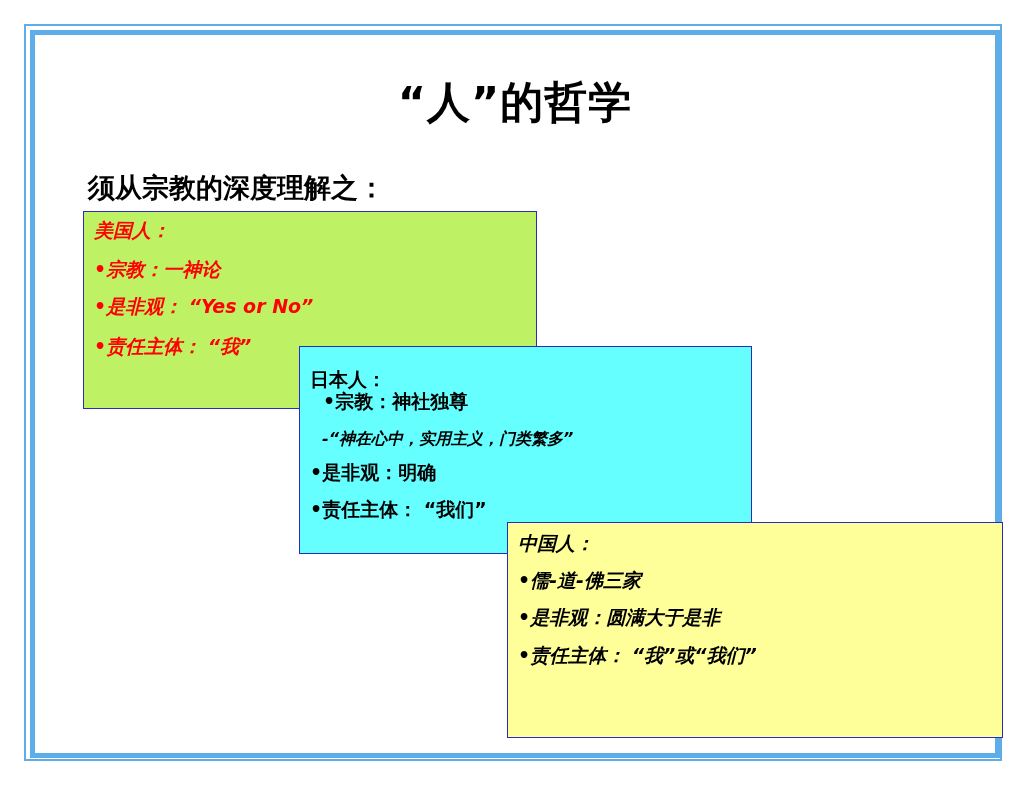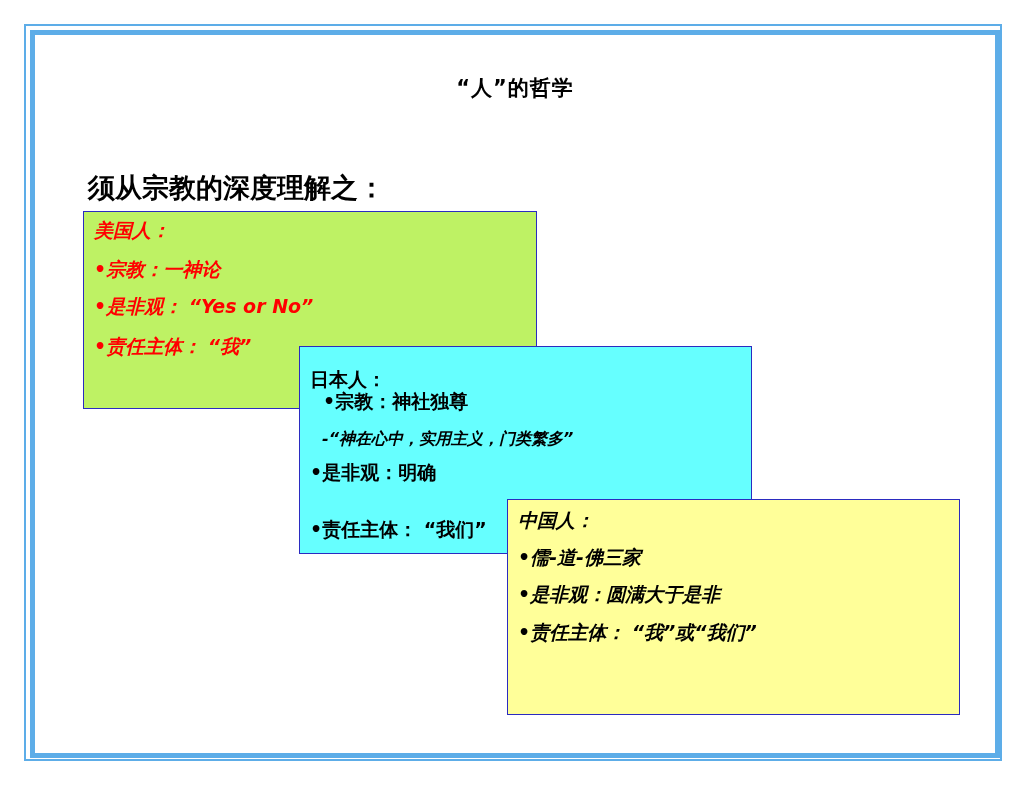--- a/index.html
+++ b/index.html
@@ -3,30 +3,30 @@
   <meta charset="utf-8">
   <style>
     html, body { margin:0; padding:0; background:#ffffff; }
     body { width:1030px; height:790px; position:relative; overflow:hidden;
            font-family:"DejaVu Sans", "Liberation Sans", sans-serif; }
     .frame-outer { position:absolute; left:24px; top:24px; width:978px; height:737px;
                    border:2px solid #5dade8; box-sizing:border-box; }
     .frame-inner { position:absolute; left:30px; top:30px; width:970px; height:728px;
                    border:5px solid #5dade8; box-sizing:border-box; }
     .title { position:absolute; left:0; width:1030px; top:74px; text-align:center;
-             font-size:21px; font-weight:bold; color:#000; letter-spacing:1px; }
+             font-size:43px; font-weight:bold; color:#000; letter-spacing:1px; }
     .subtitle { position:absolute; left:88px; top:170px; font-size:27px; font-weight:bold; color:#000; }
     .card { position:absolute; box-sizing:border-box; border:1px solid #2b2bc0; }
     .card .line { position:absolute; left:10px; white-space:nowrap; font-weight:bold; font-size:19px; }
     .card-us { left:83px; top:211px; width:454px; height:198px; background:#bef264; }
     .card-us .line { color:#ff0000; font-style:italic; }
     .card-jp { left:299px; top:346px; width:453px; height:208px; background:#66ffff; }
     .card-jp .line { color:#000; }
     .card-jp .note { font-style:italic; font-size:16px; left:22px; }
-    .card-cn { left:507px; top:499px; width:453px; height:216px; background:#ffff99; }
+    .card-cn { left:507px; top:522px; width:496px; height:216px; background:#ffff99; }
     .card-cn .line { color:#000; font-style:italic; }
   </style>
 </head>
 <body>
 
 <div class="frame-outer"></div>
 <div class="frame-inner"></div>
 
 <div class="title">“人”的哲学</div>
 <div class="subtitle">须从宗教的深度理解之：</div>
@@ -36,21 +36,21 @@
   <div class="line" style="top:45px;">•宗教：一神论</div>
   <div class="line" style="top:82px;">•是非观： “Yes  or No”</div>
   <div class="line" style="top:122px;">•责任主体： “我”</div>
 </div>
 
 <div class="card card-jp">
   <div class="line" style="top:20px;">日本人：</div>
   <div class="line" style="top:42px;margin-left:13px;">•宗教：神社独尊</div>
   <div class="line note" style="top:82px;">-“神在心中，实用主义，门类繁多”</div>
   <div class="line" style="top:113px;">•是非观：明确</div>
-  <div class="line" style="top:150px;margin-top:20px;">•责任主体： “我们”</div>
+  <div class="line" style="top:150px;">•责任主体： “我们”</div>
 </div>
 
 <div class="card card-cn">
   <div class="line" style="top:8px;">中国人：</div>
   <div class="line" style="top:45px;">•儒-道-佛三家</div>
   <div class="line" style="top:82px;">•是非观：圆满大于是非</div>
   <div class="line" style="top:120px;">•责任主体： “我”或“我们”</div>
 </div>
 
 </body></html>

